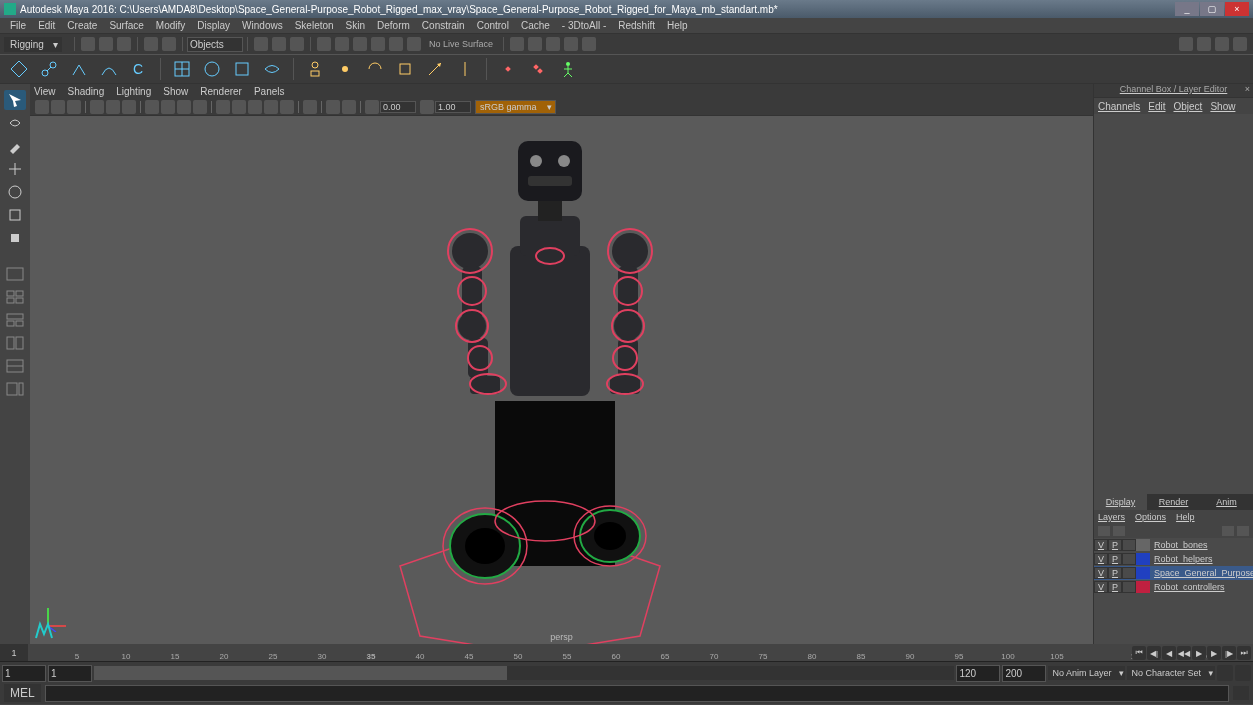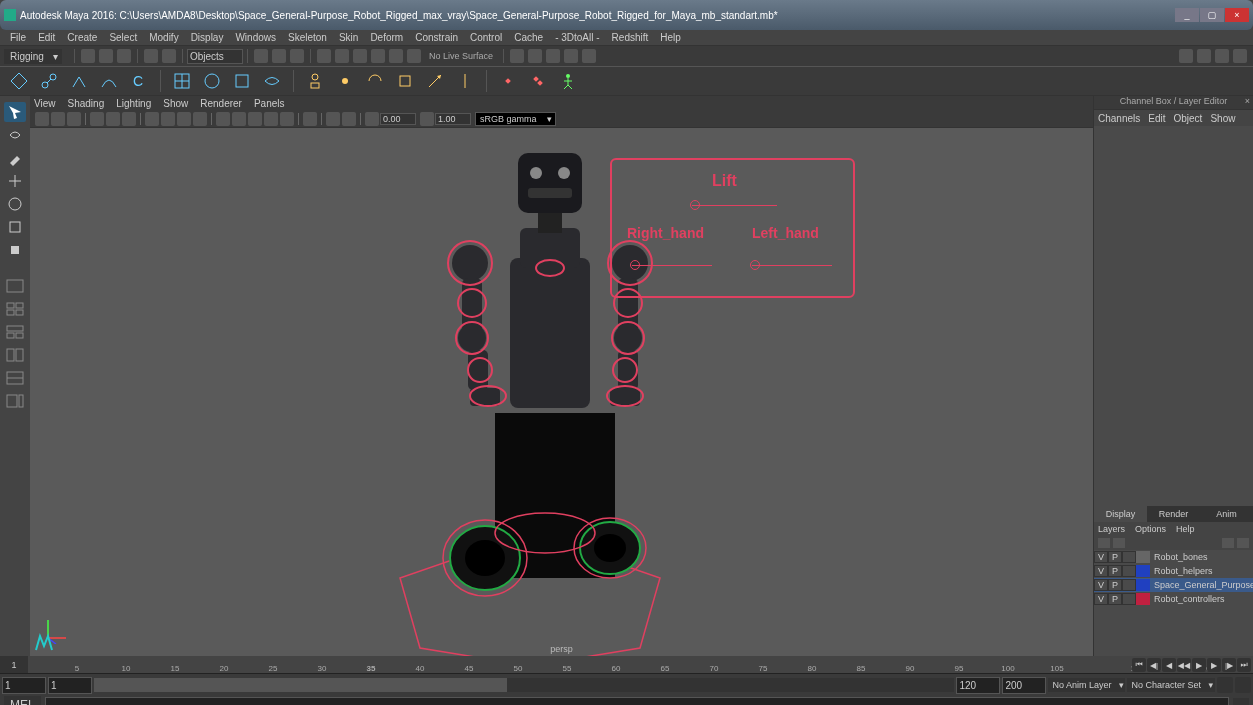--- a/index.html
+++ b/index.html
@@ -1,17 +1,17 @@
 <!DOCTYPE html>
 <html><head>
 <meta charset="utf-8">
 <style>
 * { margin:0; padding:0; box-sizing:border-box; font-family:Arial,sans-serif; }
 body { width:1253px; height:705px; background:#444; overflow:hidden; font-size:11px; color:#ccc; }
-.titlebar { height:30px; background:linear-gradient(#6a7a8a,#4a5a6a); display:flex; align-items:center; padding:0 4px; font-size:10px; color:#fff;border-radius:6px; }
+.titlebar { height:18px; background:linear-gradient(#6a7a8a,#4a5a6a); display:flex; align-items:center; padding:0 4px; font-size:10px; color:#fff; }
 .titlebar .app-icon { width:12px; height:12px; background:#2a8; margin-right:4px; }
 .titlebar .title-text { flex:1; }
 .titlebar .win-btns { display:flex; }
 .titlebar .win-btn { width:24px; height:14px; margin-left:1px; background:#778; text-align:center; line-height:14px; color:#fff; font-size:9px; }
 .titlebar .win-btn.close { background:#c33; }
 .menubar { height:16px; background:#444; display:flex; align-items:center; padding:0 4px; border-bottom:1px solid #333; }
 .menubar .menu-item { padding:0 6px; font-size:10px; color:#ccc; }
 .statusbar { height:20px; background:#3a3a3a; display:flex; align-items:center; padding:0 4px; font-size:10px; }
 .statusbar .mode { background:#333; padding:2px 18px 2px 6px; margin-right:8px; position:relative; }
 .statusbar .mode::after { content:"▾"; position:absolute; right:4px; }
@@ -25,33 +25,33 @@
 .toolbox { width:30px; background:#444; display:flex; flex-direction:column; align-items:center; padding-top:6px; gap:3px; }
 .toolbox .tool { width:22px; height:20px; display:flex; align-items:center; justify-content:center; border-radius:2px; }
 .toolbox .tool.active { background:#2a5a7a; }
 .viewport-area { flex:1; display:flex; flex-direction:column; background:#444; }
 .panel-menu { height:14px; background:#3a3a3a; display:flex; align-items:center; padding:0 4px; font-size:10px; }
 .panel-menu span { margin-right:12px; }
 .view-toolbar { height:18px; background:#3a3a3a; display:flex; align-items:center; padding:0 4px; border-bottom:1px solid #333; }
 .view-toolbar .vt-icon { width:14px; height:14px; margin:0 1px; background:#555; border-radius:2px; }
 .view-toolbar .vt-sep { width:1px; height:12px; background:#666; margin:0 3px; }
 .view-toolbar input { background:#333; border:1px solid #555; color:#ccc; width:36px; font-size:9px; padding:0 2px; }
-.view-toolbar .combo { background:#000000; border:1px solid #555; padding:1px 18px 1px 4px; font-size:9px; position:relative; margin-left:4px; }
+.view-toolbar .combo { background:#a16207; border:1px solid #555; padding:1px 18px 1px 4px; font-size:9px; position:relative; margin-left:4px; }
 .view-toolbar .combo::after { content:"▾"; position:absolute; right:3px; }
 .viewport { flex:1; background:#5a5a5a; position:relative; overflow:hidden; }
 .robot { position:absolute; left:380px; top:10px; width:280px; height:510px; }
 .floor { position:absolute; left:340px; top:400px; width:320px; height:140px; }
 .hud { position:absolute; left:580px; top:30px; width:245px; height:140px; border:2px solid #e04060; border-radius:6px; }
 .hud .label { position:absolute; color:#e04060; font-size:16px; font-weight:bold; }
 .hud .slider-line { position:absolute; height:1px; background:#e04060; }
 .hud .slider-knob { position:absolute; width:10px; height:10px; border:1.5px solid #e04060; border-radius:50%; background:transparent; }
 .persp-label { position:absolute; bottom:2px; left:50%; transform:translateX(-50%); font-size:9px; color:#bbb; }
 .axis { position:absolute; left:12px; bottom:12px; }
 .maya-logo { position:absolute; left:2px; bottom:2px; width:24px; height:24px; }
-.right-panel { width:160px; background:#444; display:flex; flex-direction:column; border-left:1px solid #333; }
+.right-panel { width:160px; background:#444; display:flex; flex-direction:column; border-left:1px solid #333;text-decoration:underline; }
 .rp-title { height:14px; background:#3a3a3a; font-size:9px; text-align:center; color:#aaa; border-bottom:1px solid #333; position:relative; }
 .rp-title::after { content:"×"; position:absolute; right:3px; }
 .rp-menubar { height:16px; display:flex; align-items:center; padding:0 4px; font-size:10px; }
 .rp-menubar span { margin-right:8px; }
 .rp-empty { flex:1; background:#4a4a4a; }
 .layer-tabs { height:16px; display:flex; background:#3a3a3a; }
 .layer-tabs .tab { flex:1; text-align:center; font-size:9px; line-height:16px; background:#333; }
 .layer-tabs .tab.active { background:#4a4a4a; }
 .layer-menu { height:14px; display:flex; padding:0 4px; font-size:9px; align-items:center; }
 .layer-menu span { margin-right:10px; }
@@ -95,21 +95,21 @@
     <div class="win-btn">_</div>
     <div class="win-btn">▢</div>
     <div class="win-btn close">×</div>
   </div>
 </div>
 
 <div class="menubar">
   <span class="menu-item">File</span>
   <span class="menu-item">Edit</span>
   <span class="menu-item">Create</span>
-  <span class="menu-item">Select</span>
+  <span class="menu-item">Surface</span>
   <span class="menu-item">Modify</span>
   <span class="menu-item">Display</span>
   <span class="menu-item">Windows</span>
   <span class="menu-item">Skeleton</span>
   <span class="menu-item">Skin</span>
   <span class="menu-item">Deform</span>
   <span class="menu-item">Constrain</span>
   <span class="menu-item">Control</span>
   <span class="menu-item">Cache</span>
   <span class="menu-item">- 3DtoAll -</span>
@@ -432,31 +432,20 @@
           <circle cx="62" cy="200" r="16"></circle>
             <circle cx="218" cy="200" r="16"></circle>
           <circle cx="70" cy="232" r="12"></circle>
             <circle cx="215" cy="232" r="12"></circle>
           <ellipse cx="78" cy="258" rx="18" ry="10"></ellipse>
             <ellipse cx="215" cy="258" rx="18" ry="10"></ellipse>
           <ellipse cx="140" cy="130" rx="14" ry="8"></ellipse>
         </g>
       </svg>
 
-      <div class="hud">
-        <div class="label" style="left:100px;top:12px">Lift</div>
-        <div class="slider-line" style="left:80px;top:45px;width:85px"></div>
-        <div class="slider-knob" style="left:78px;top:40px"></div>
-        <div class="label" style="left:15px;top:65px;font-size:14px">Right_hand</div>
-        <div class="label" style="left:140px;top:65px;font-size:14px">Left_hand</div>
-        <div class="slider-line" style="left:20px;top:105px;width:80px"></div>
-        <div class="slider-knob" style="left:18px;top:100px"></div>
-        <div class="slider-line" style="left:140px;top:105px;width:80px"></div>
-        <div class="slider-knob" style="left:138px;top:100px"></div>
-      </div>
       <div class="persp-label">persp</div>
       <svg class="axis" width="30" height="30">
         <line x1="6" y1="24" x2="6" y2="6" stroke="#4f4" stroke-width="1.5"></line>
         <line x1="6" y1="24" x2="24" y2="24" stroke="#f44" stroke-width="1.5"></line>
         <line x1="6" y1="24" x2="14" y2="30" stroke="#44f" stroke-width="1.5"></line>
       </svg>
       <svg class="maya-logo" viewBox="0 0 24 24">
         <path d="M4 20 L8 6 L12 16 L16 6 L20 20" fill="none" stroke="#2cc" stroke-width="2"></path>
       </svg>
     </div>

